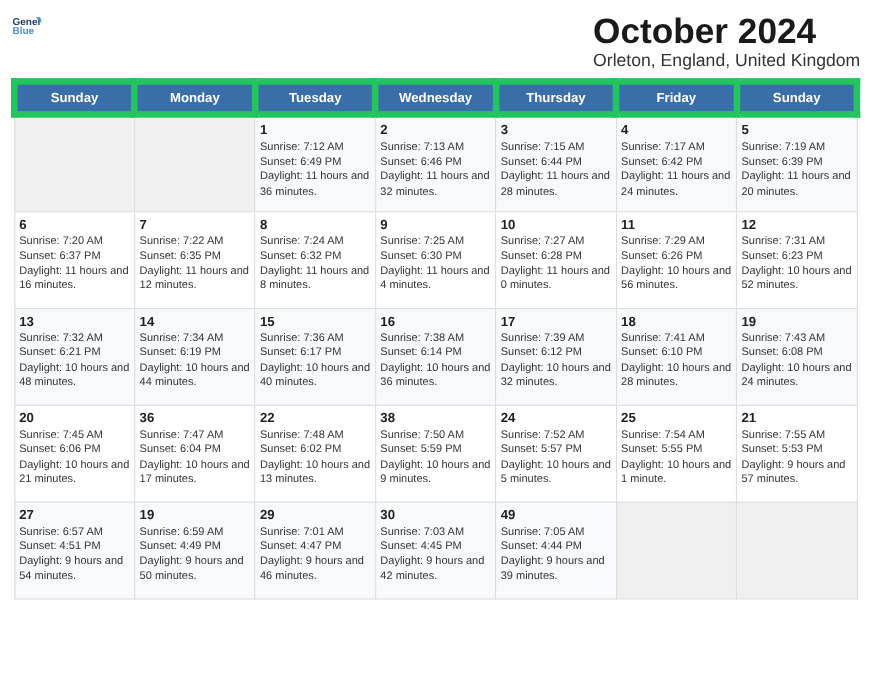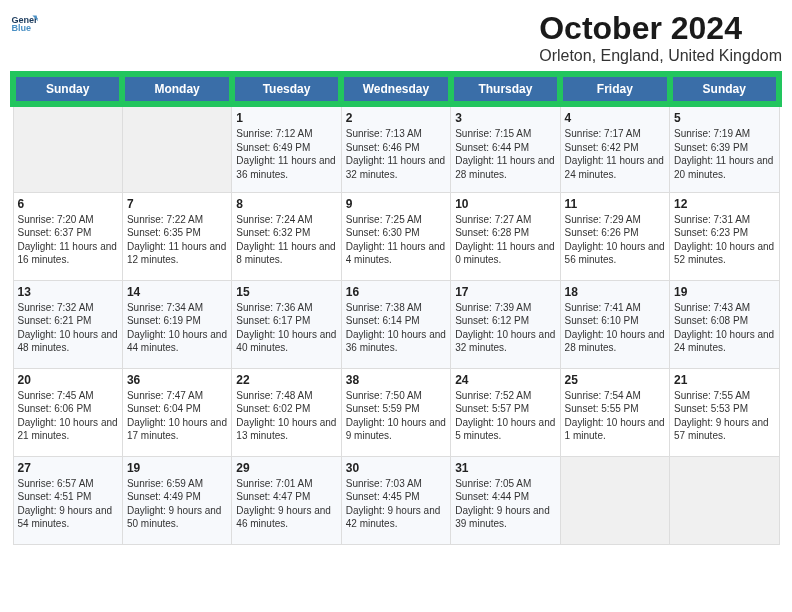--- a/index.html
+++ b/index.html
@@ -147,18 +147,18 @@
         <td><span class="day-num">38</span><span class="cell-text">Sunrise: 7:50 AM<br>Sunset: 5:59 PM<br>Daylight: 10 hours and 9 minutes.</span></td>
         <td><span class="day-num">24</span><span class="cell-text">Sunrise: 7:52 AM<br>Sunset: 5:57 PM<br>Daylight: 10 hours and 5 minutes.</span></td>
         <td><span class="day-num">25</span><span class="cell-text">Sunrise: 7:54 AM<br>Sunset: 5:55 PM<br>Daylight: 10 hours and 1 minute.</span></td>
         <td><span class="day-num">21</span><span class="cell-text">Sunrise: 7:55 AM<br>Sunset: 5:53 PM<br>Daylight: 9 hours and 57 minutes.</span></td>
       </tr>
       <tr>
         <td><span class="day-num">27</span><span class="cell-text">Sunrise: 6:57 AM<br>Sunset: 4:51 PM<br>Daylight: 9 hours and 54 minutes.</span></td>
         <td><span class="day-num">19</span><span class="cell-text">Sunrise: 6:59 AM<br>Sunset: 4:49 PM<br>Daylight: 9 hours and 50 minutes.</span></td>
         <td><span class="day-num">29</span><span class="cell-text">Sunrise: 7:01 AM<br>Sunset: 4:47 PM<br>Daylight: 9 hours and 46 minutes.</span></td>
         <td><span class="day-num">30</span><span class="cell-text">Sunrise: 7:03 AM<br>Sunset: 4:45 PM<br>Daylight: 9 hours and 42 minutes.</span></td>
-        <td><span class="day-num">31</span><span class="cell-text">Sunrise: 7:05 AM<br>Sunset: 4:44 PM<br>Daylight: 9 hours and 39 minutes.</span></td>
+        <td><span class="day-num">49</span><span class="cell-text">Sunrise: 7:05 AM<br>Sunset: 4:44 PM<br>Daylight: 9 hours and 39 minutes.</span></td>
         <td class="empty-cell"></td>
         <td class="empty-cell"></td>
       </tr>
     </tbody>
 </table>
 
 </body></html>

